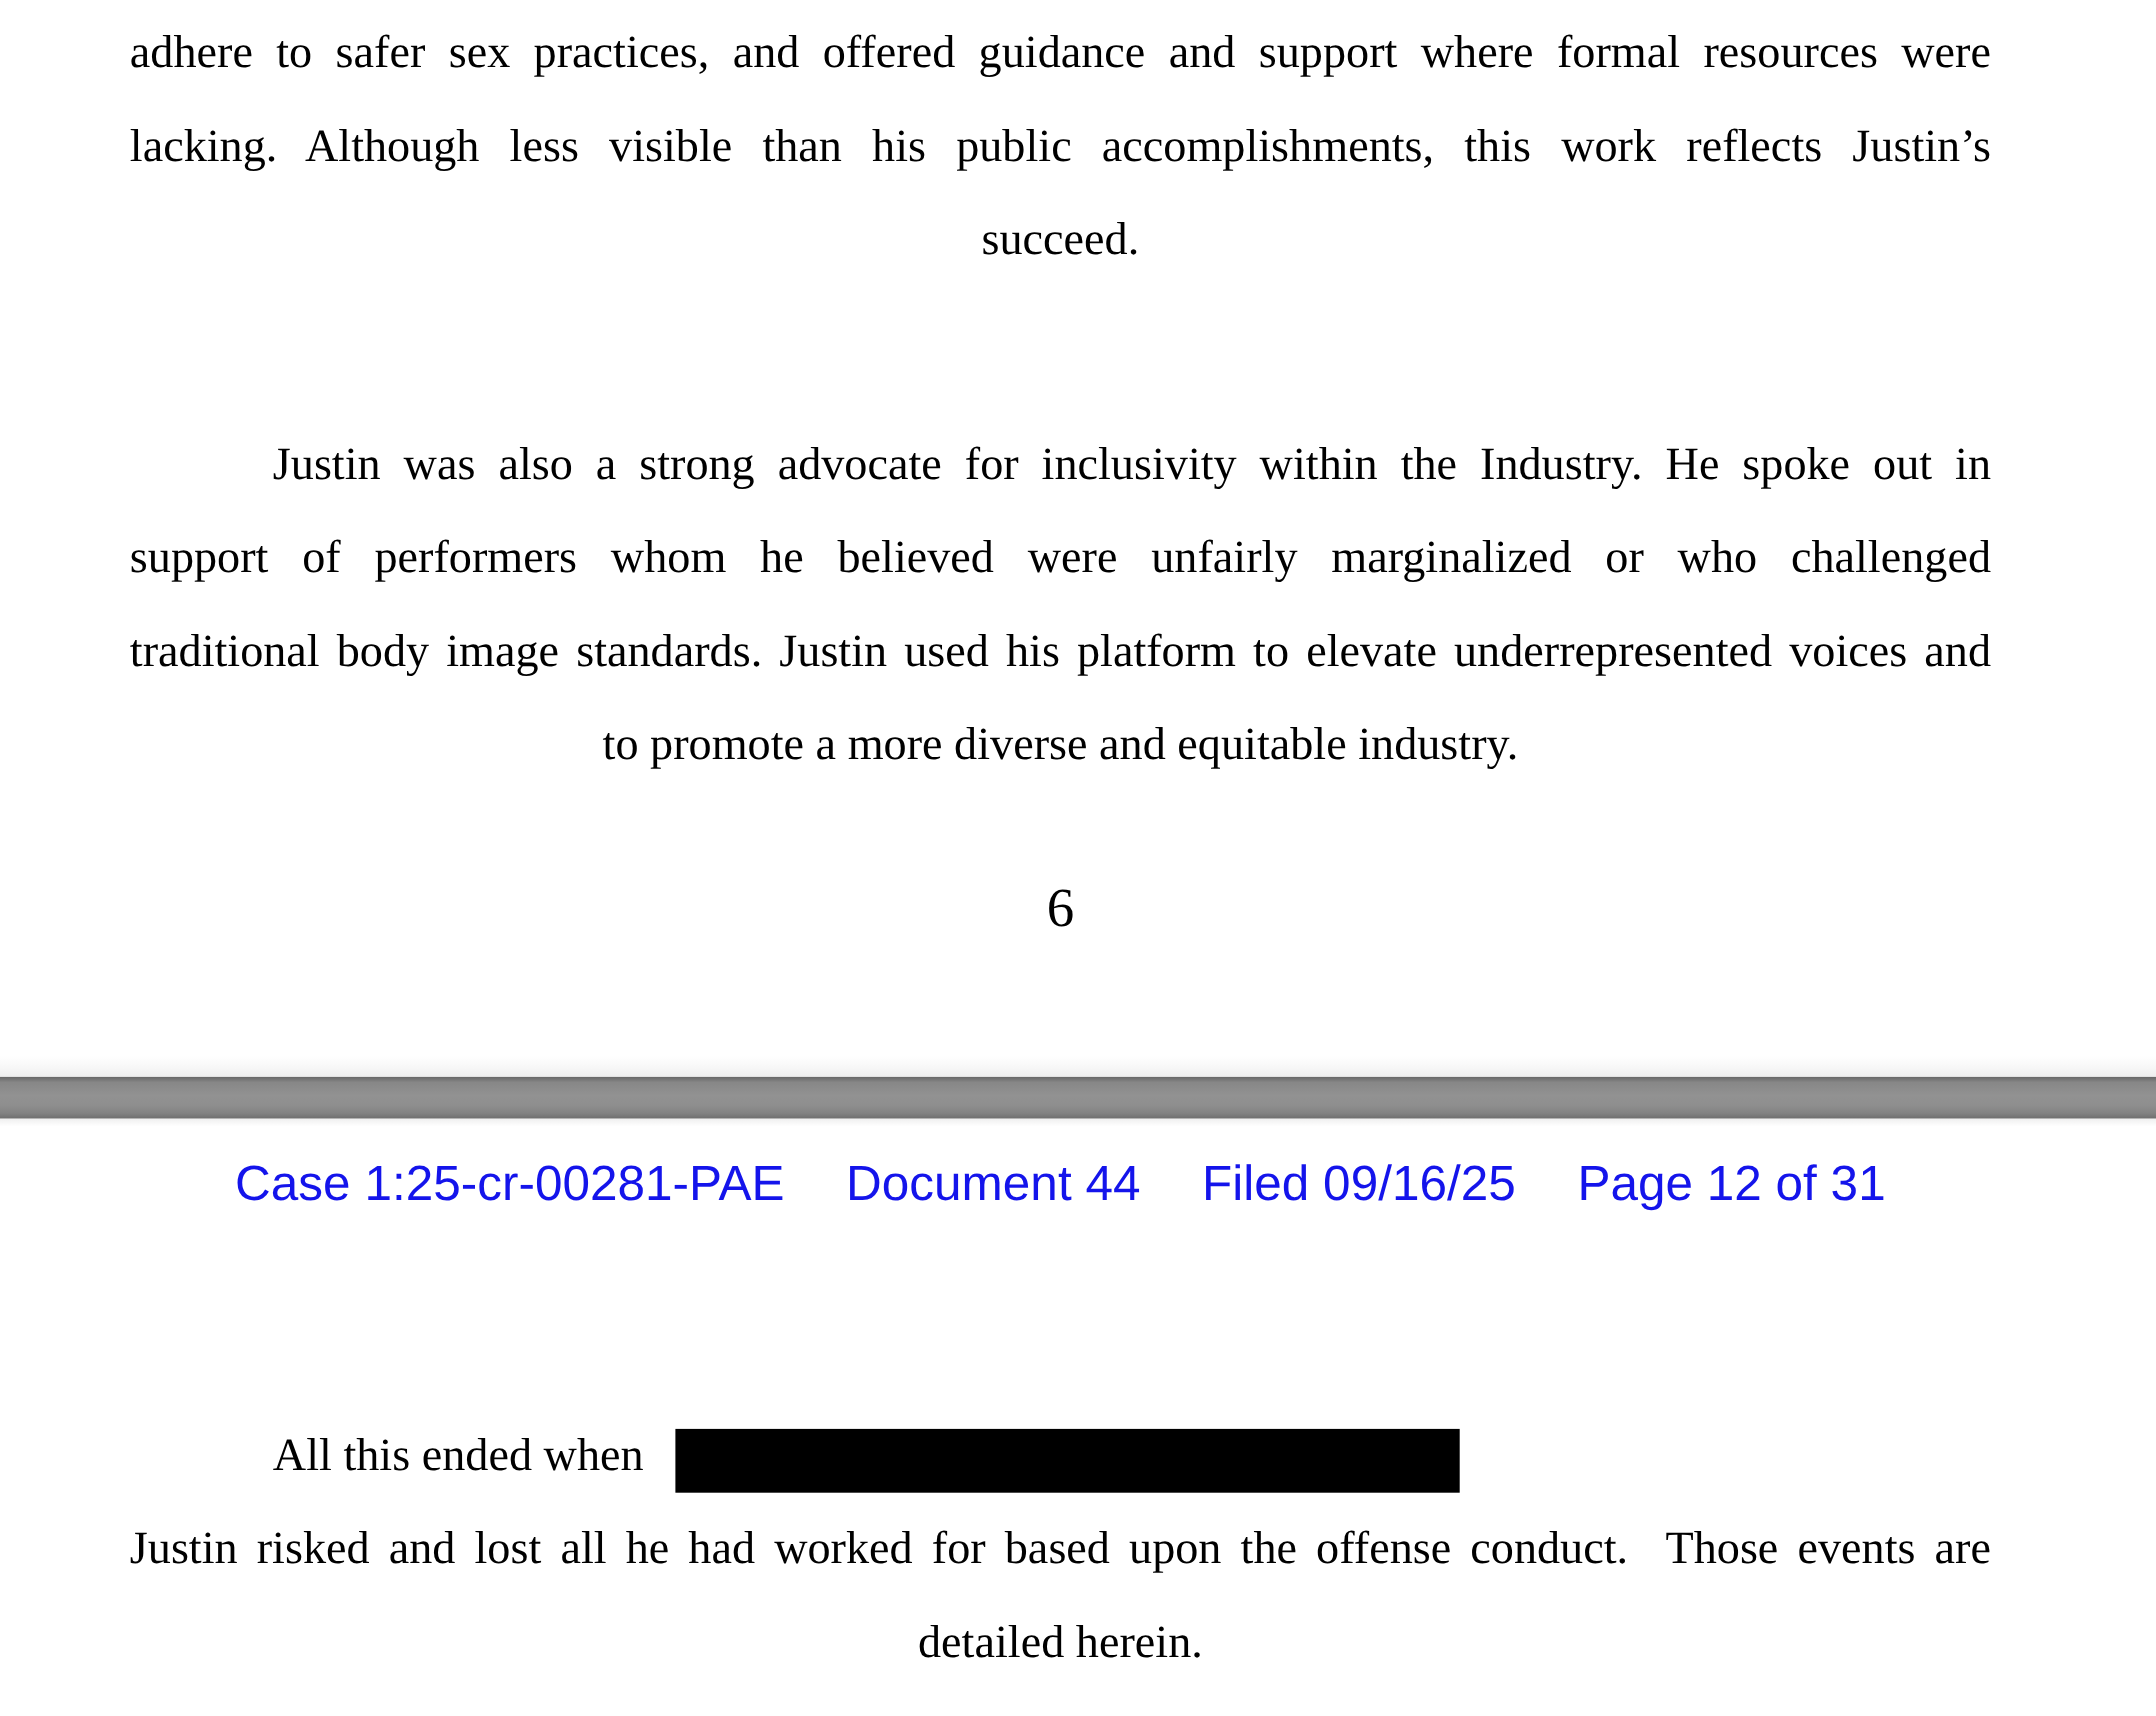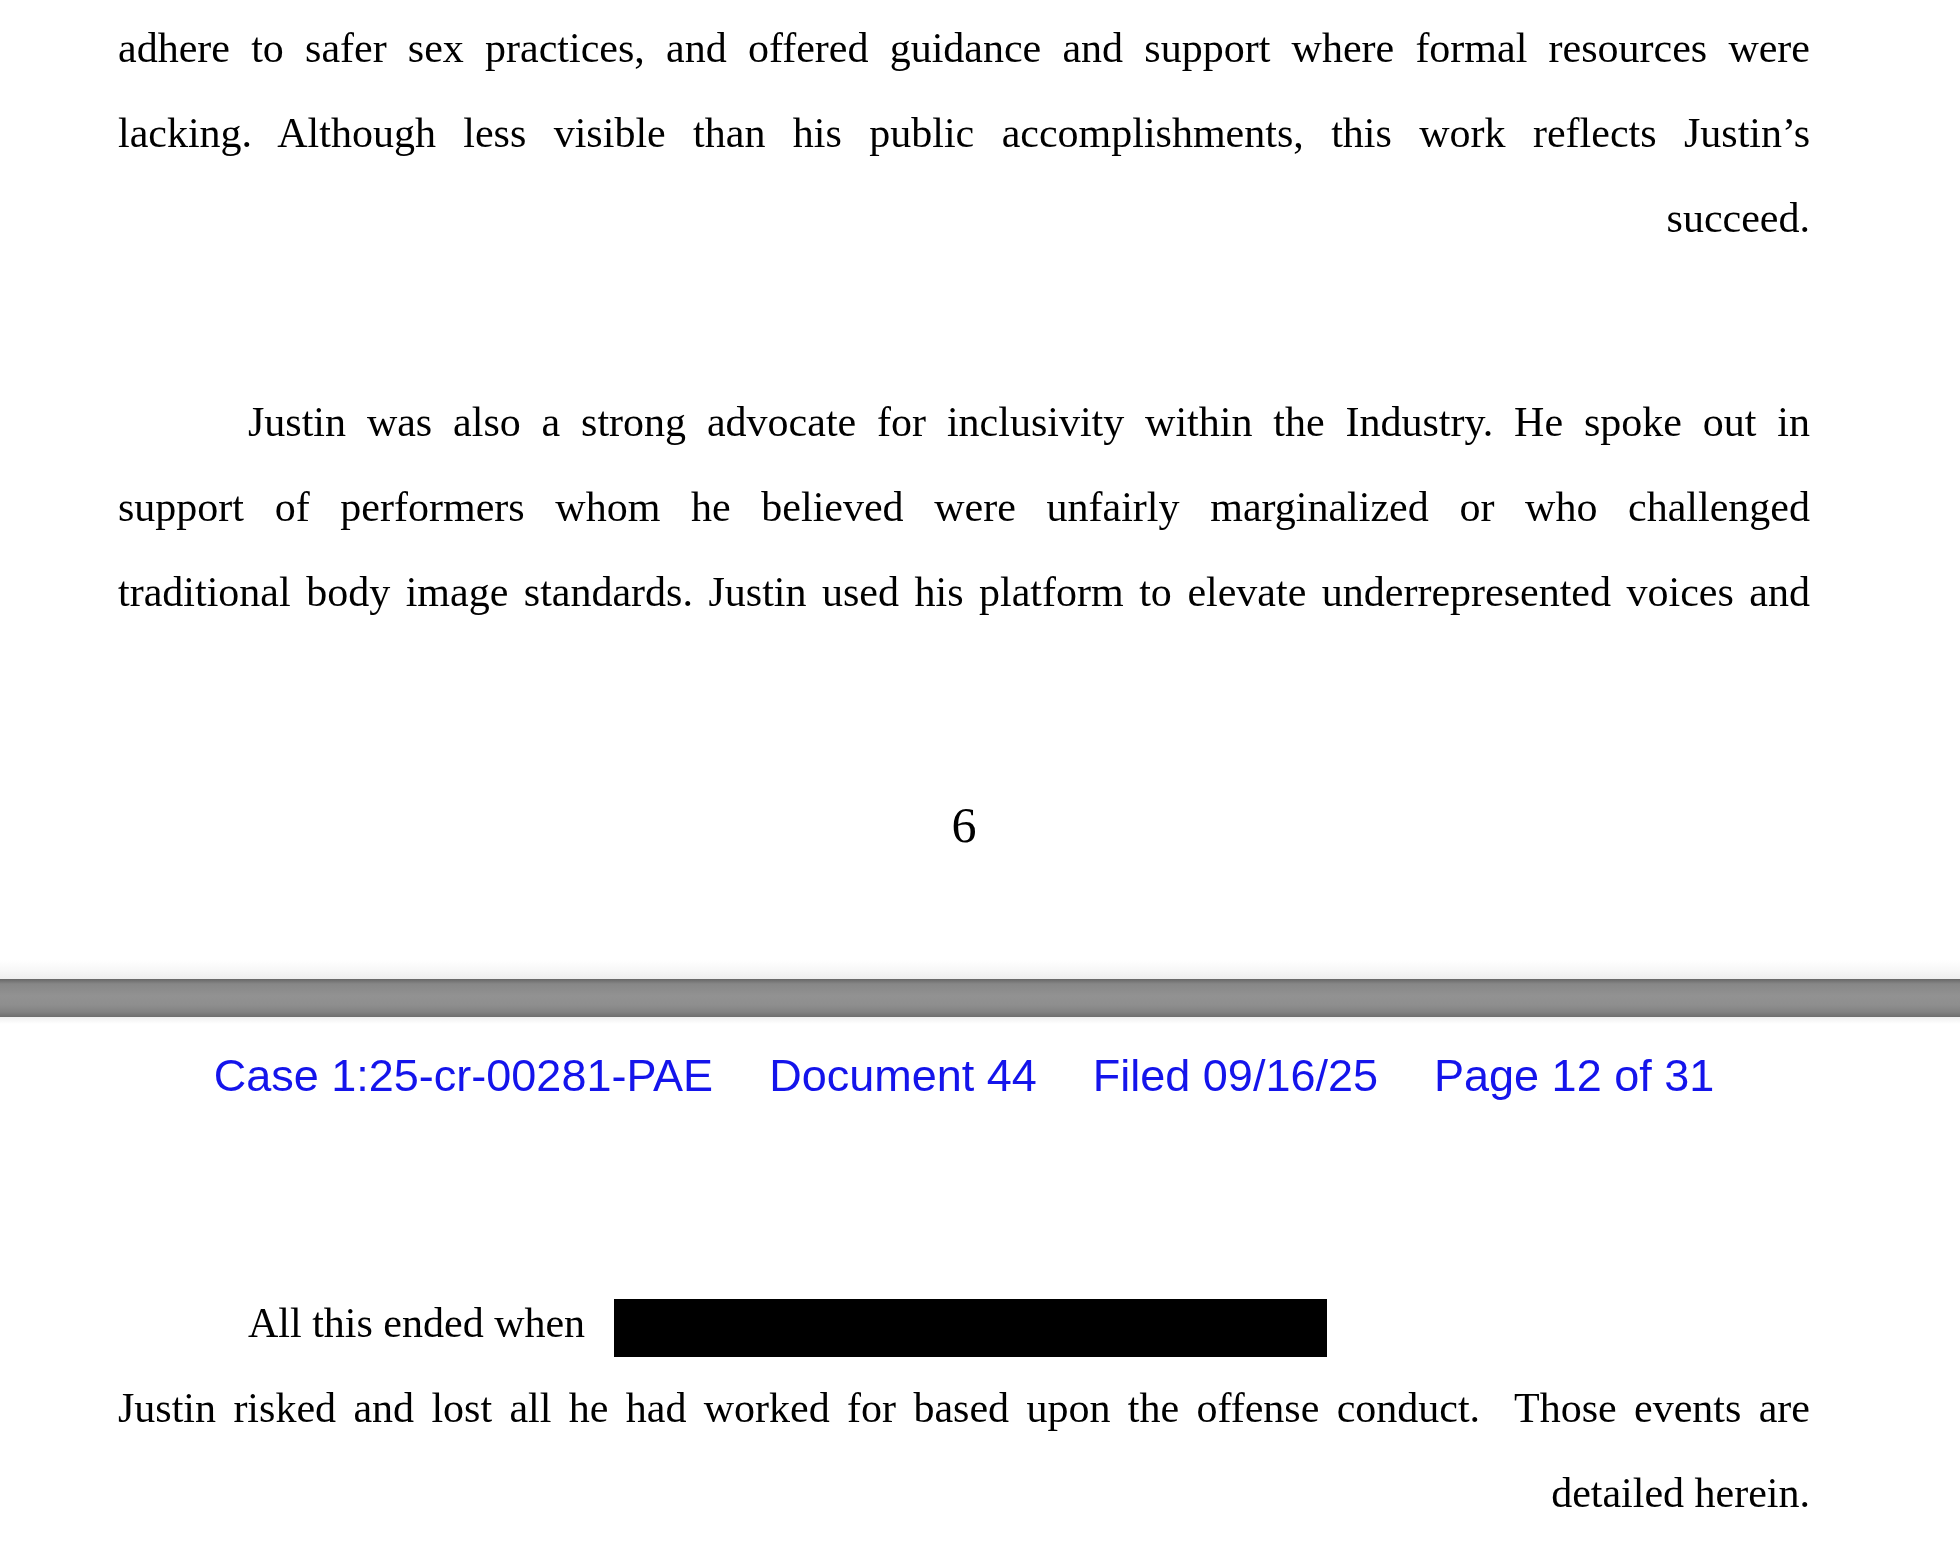--- a/index.html
+++ b/index.html
@@ -22,21 +22,21 @@
   }
   .body-text {
     font-size: 42px;
     line-height: 85px;
     font-weight: 400;
   }
   .jline {
     text-align: justify;
     text-align-last: justify;
   }
-  .lline { text-align: right; }
+  .lline { text-align: center; }
   .indent-first { text-indent: 130px; }
 
   
   .page-number-block {
     top: 783px;
     text-align: center;
     font-size: 50px;
     line-height: 85px;
   }
 
@@ -106,20 +106,21 @@
     <div class="jline">lacking. Although less visible than his public accomplishments, this work reflects Justin’s</div>
     <div class="lline">succeed.</div>
   </div>
 </div>
 
 <div class="abs content body-text" style="top:380px">
   <div>
     <div class="jline indent-first">Justin was also a strong advocate for inclusivity within the Industry. He spoke out in</div>
     <div class="jline">support of performers whom he believed were unfairly marginalized or who challenged</div>
     <div class="jline">traditional body image standards. Justin used his platform to elevate underrepresented voices and</div>
+    <div class="lline">to promote a more diverse and equitable industry.</div>
   </div>
 </div>
 
 <div class="abs content page-number-block">6</div>
 
 <div class="abs sep-pre"></div>
 <div class="abs sep-bar"></div>
 <div class="abs sep-post"></div>
 
 <div class="abs stamp-row">

